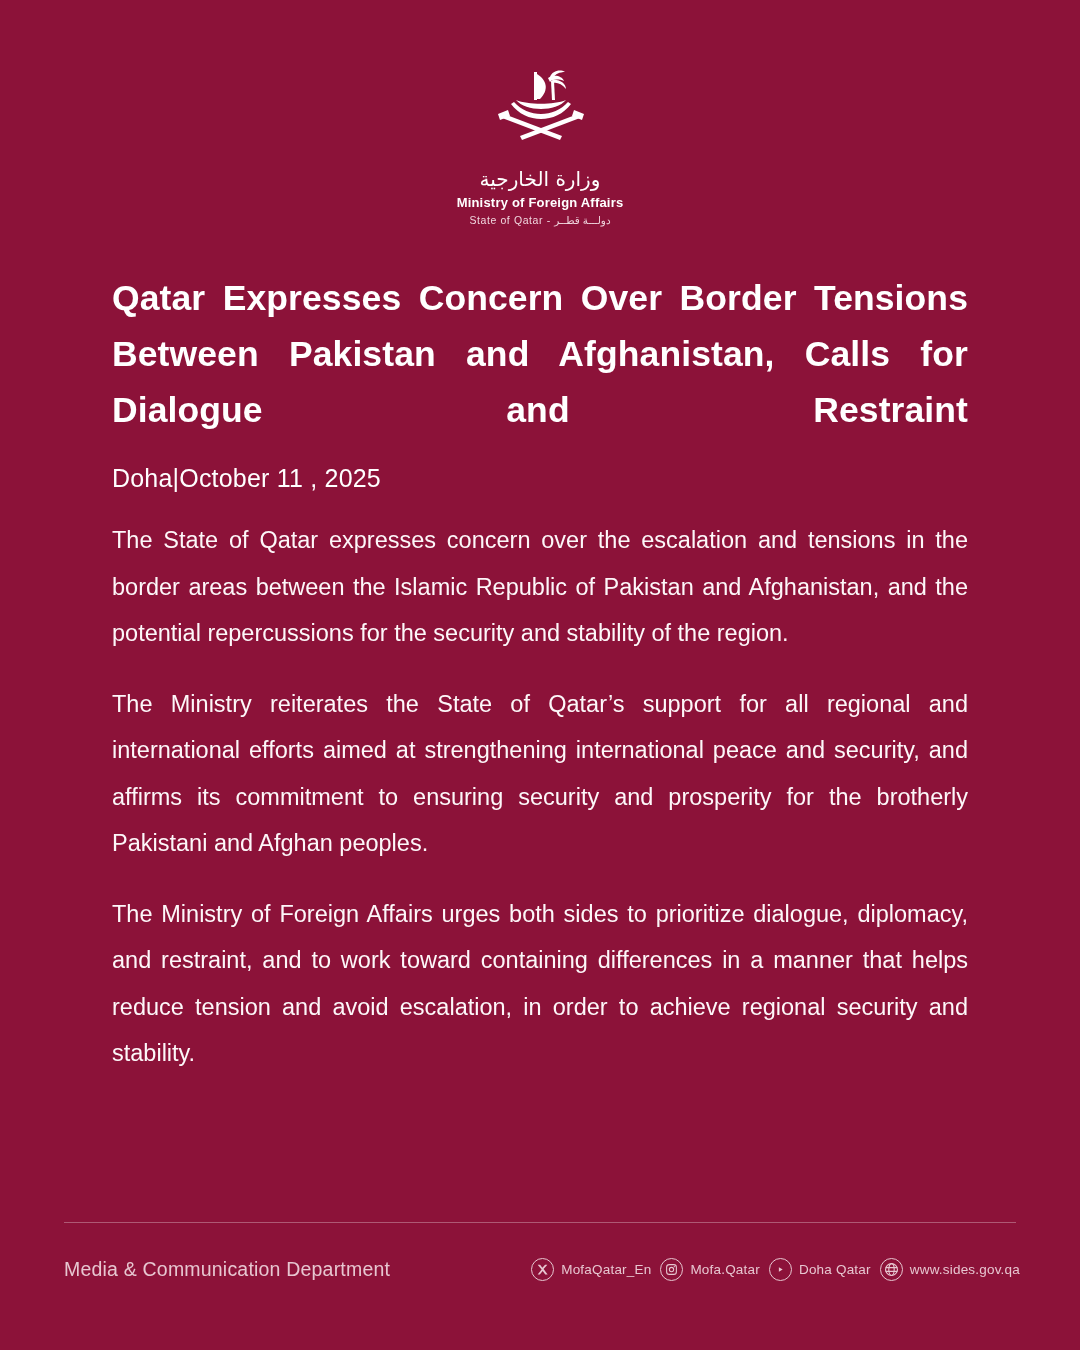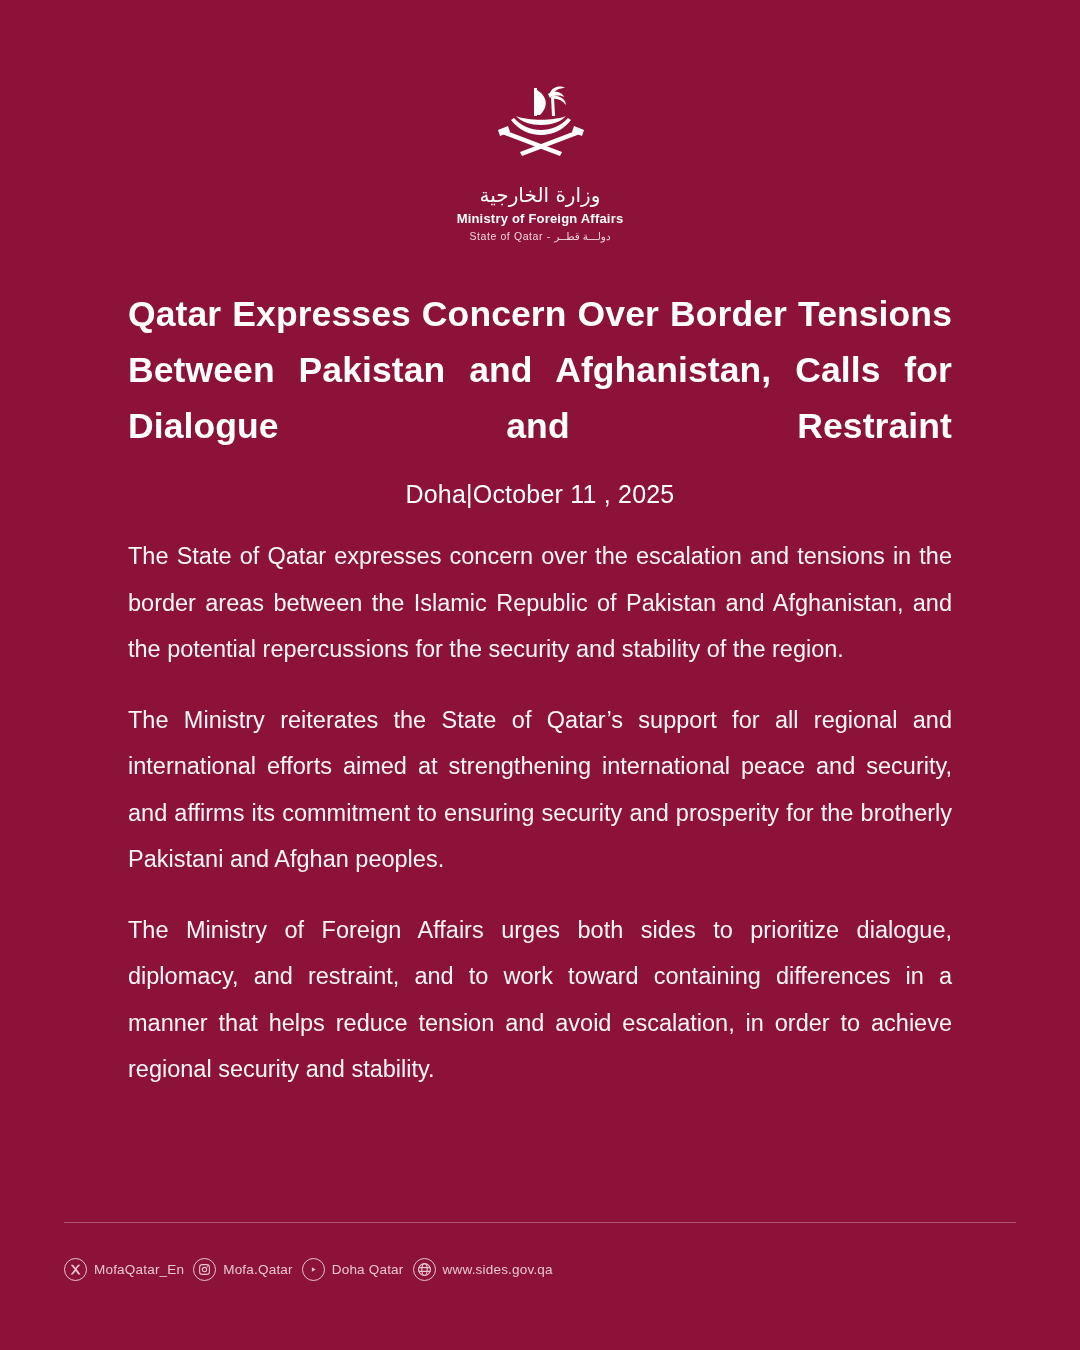--- a/index.html
+++ b/index.html
@@ -9,21 +9,21 @@
     background: #8c1239;
     font-family: "Liberation Sans", sans-serif;
     overflow: hidden;
   }
   .page {
     position: relative;
     width: 1080px;
     height: 1020px;
     background: #8c1239;
     color: #ffffff;
-    padding: 16px;
+    padding: 0;
   }
 
   
   .header {
     padding-top: 66px;
     display: flex;
     flex-direction: column;
     align-items: center;
   }
   .emblem {
@@ -68,21 +68,20 @@
     text-align-last: justify;
     color: #ffffff;
     letter-spacing: 0.1px;
   }
   .dateline {
     margin-top: 26px;
     font-size: 25px;
     font-weight: 500;
     color: #ffffff;
     letter-spacing: 0.2px;
-    text-align: center;
   }
   p.para {
     margin-top: 24px;
     font-size: 23.5px;
     line-height: 1.98;
     text-align: justify;
     text-align-last: left;
     color: #fdf7f9;
     font-weight: 400;
   }
@@ -176,20 +175,21 @@
     <h1 class="title">Qatar Expresses Concern Over Border Tensions Between Pakistan and Afghanistan, Calls for Dialogue and Restraint</h1>
     <div class="dateline">Doha|October 11 , 2025</div>
     <p class="para">The State of Qatar expresses concern over the escalation and tensions in the border areas between the Islamic Republic of Pakistan and Afghanistan, and the potential repercussions for the security and stability of the region.</p>
     <p class="para">The Ministry reiterates the State of Qatar’s support for all regional and international efforts aimed at strengthening international peace and security, and affirms its commitment to ensuring security and prosperity for the brotherly Pakistani and Afghan peoples.</p>
     <p class="para">The Ministry of Foreign Affairs urges both sides to prioritize dialogue, diplomacy, and restraint, and to work toward containing differences in a manner that helps reduce tension and avoid escalation, in order to achieve regional security and stability.</p>
   </div>
 
   <div class="divider"></div>
 
   <div class="footer">
+    <div class="footer-left">Media &amp; Communication Department</div>
     <div class="socials">
 
       <div class="social">
         <span class="badge">
           <svg width="13" height="13" viewBox="0 0 24 24" fill="currentColor">
             <path d="M3 3h4.5l4.2 5.7L16.8 3H21l-7 8.3L21.5 21H17l-4.6-6.2L7 21H3l7.4-8.8L3 3z"></path>
           </svg>
         </span>
         <span class="handle">MofaQatar_En</span>
       </div>

